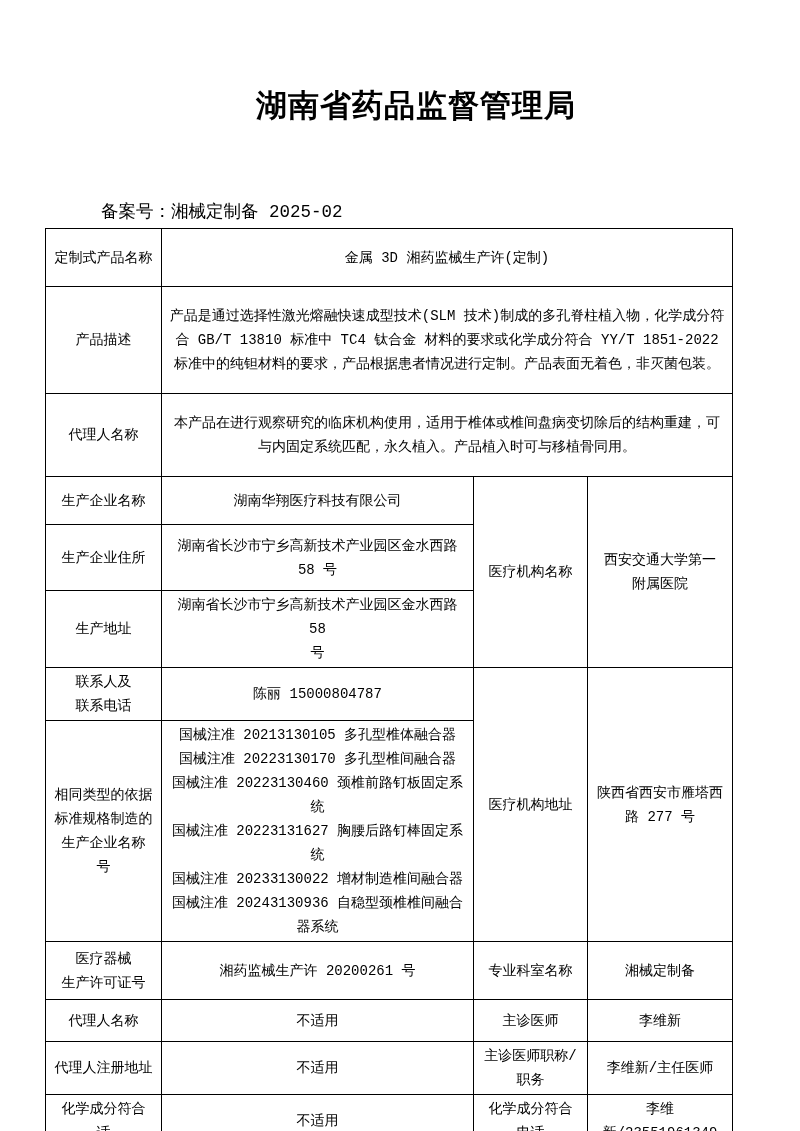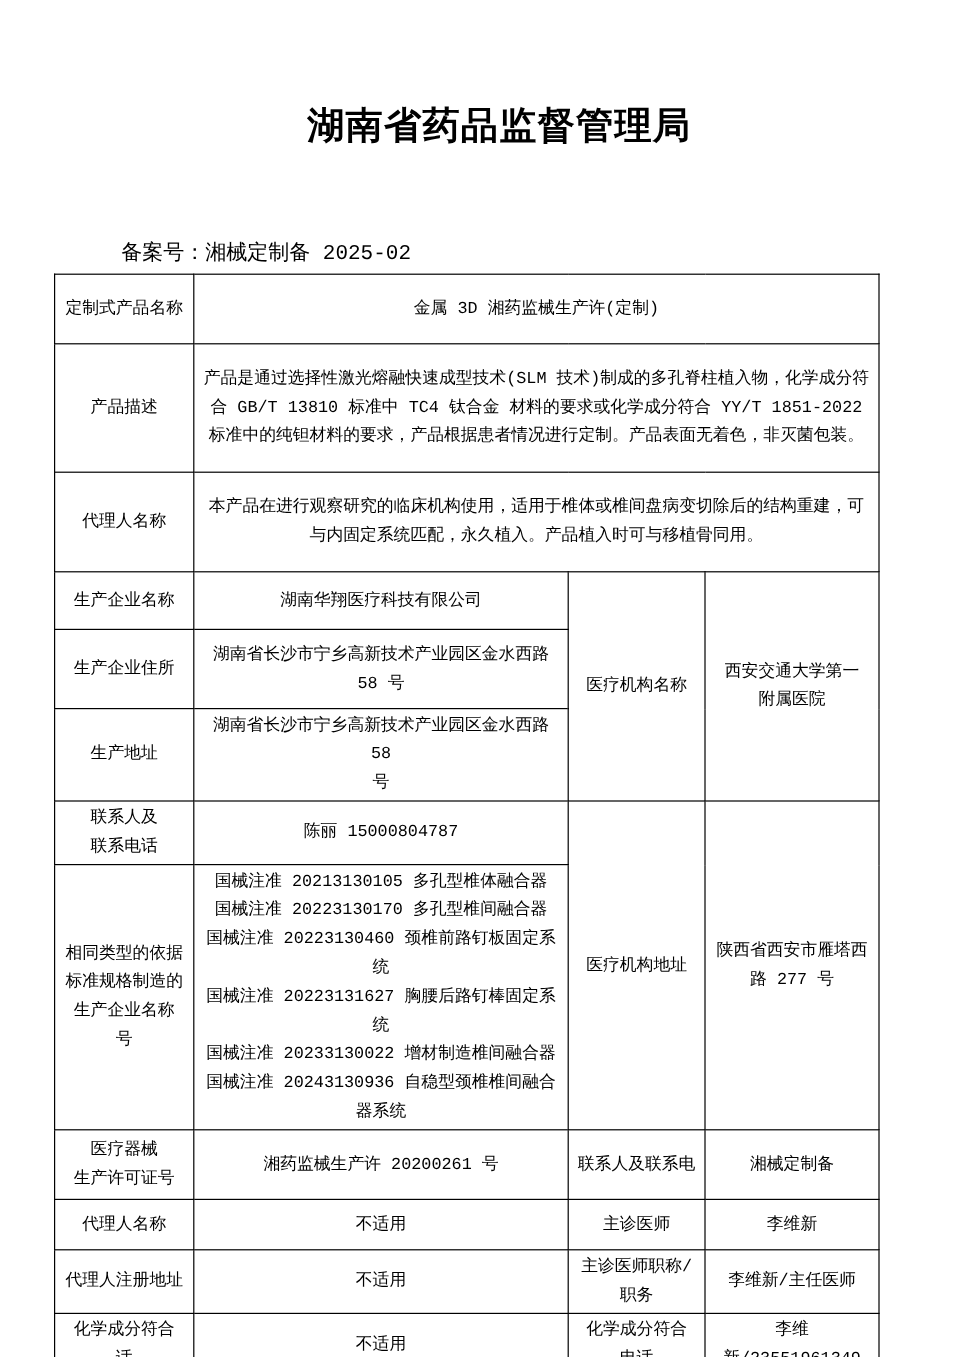--- a/index.html
+++ b/index.html
@@ -151,21 +151,21 @@
 国械注准 20223130460 颈椎前路钉板固定系统
 国械注准 20223131627 胸腰后路钉棒固定系统
 国械注准 20233130022 增材制造椎间融合器
 国械注准 20243130936 自稳型颈椎椎间融合器系统</td>
       </tr>
 
       <tr class="h58b">
         <td>医疗器械
 生产许可证号</td>
         <td>湘药监械生产许 20200261 号</td>
-        <td>联系人及联系电</td>
+        <td>专业科室名称</td>
         <td>湘械定制备</td>
       </tr>
 
       <tr class="h42">
         <td>代理人名称</td>
         <td>不适用</td>
         <td>主诊医师</td>
         <td>李维新</td>
       </tr>
 

